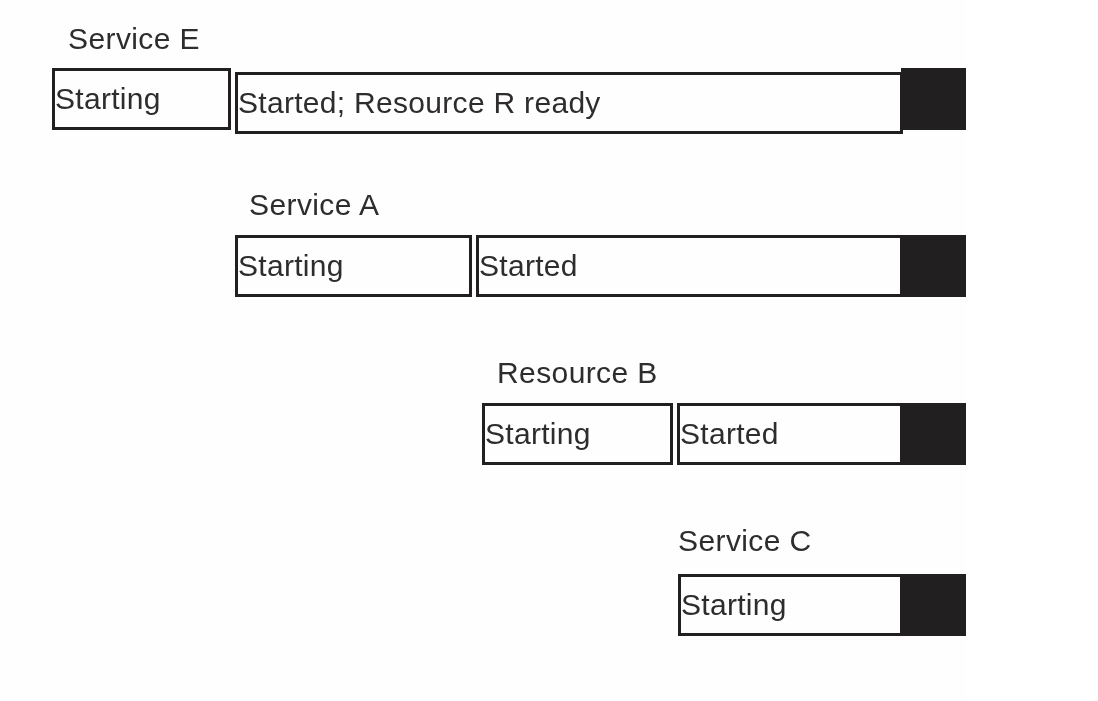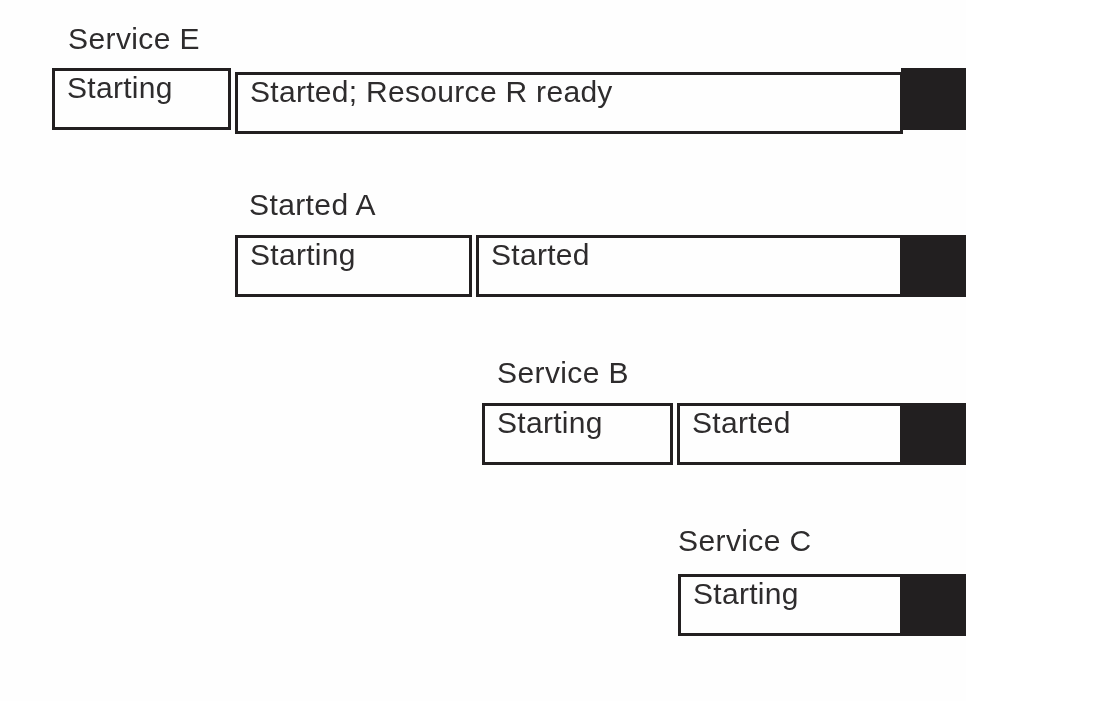--- a/index.html
+++ b/index.html
@@ -24,22 +24,21 @@
     letter-spacing:.4px;
     white-space:nowrap;
   }
   .seg{
     position:absolute;
     height:62px;
     box-sizing:border-box;
     border:3px solid var(--line);
     background:var(--bg);
     display:flex;
-    align-items:flex-start;
-    padding-left:12px;
+    align-items:center;
   }
   .seg-text{
     font-size:30px;
     color:var(--text);
     letter-spacing:.3px;
     white-space:nowrap;
   }
   .shaft{
     position:absolute;
     height:62px;
@@ -64,33 +63,33 @@
       <span class="seg-text">Starting</span>
     </div>
     <div class="seg" style="left:235px;top:72px;width:668px">
       <span class="seg-text">Started; Resource R ready</span>
     </div>
     <div class="shaft" style="left:901px;top:68px;width:76px"></div>
     <div class="head" style="left:977px;top:38px"></div>
   </section>
 
   <section>
-    <div class="svc-label" style="left:249px;top:188px">Started A</div>
+    <div class="svc-label" style="left:249px;top:188px">Service A</div>
     <div class="seg" style="left:235px;top:235px;width:237px">
       <span class="seg-text">Starting</span>
     </div>
     <div class="seg" style="left:476px;top:235px;width:427px">
       <span class="seg-text">Started</span>
     </div>
     <div class="shaft" style="left:901px;top:235px;width:76px"></div>
     <div class="head" style="left:977px;top:205px"></div>
   </section>
 
   <section>
-    <div class="svc-label" style="left:497px;top:356px">Service B</div>
+    <div class="svc-label" style="left:497px;top:356px">Resource B</div>
     <div class="seg" style="left:482px;top:403px;width:191px">
       <span class="seg-text">Starting</span>
     </div>
     <div class="seg" style="left:677px;top:403px;width:226px">
       <span class="seg-text">Started</span>
     </div>
     <div class="shaft" style="left:901px;top:403px;width:76px"></div>
     <div class="head" style="left:977px;top:373px"></div>
   </section>
 

